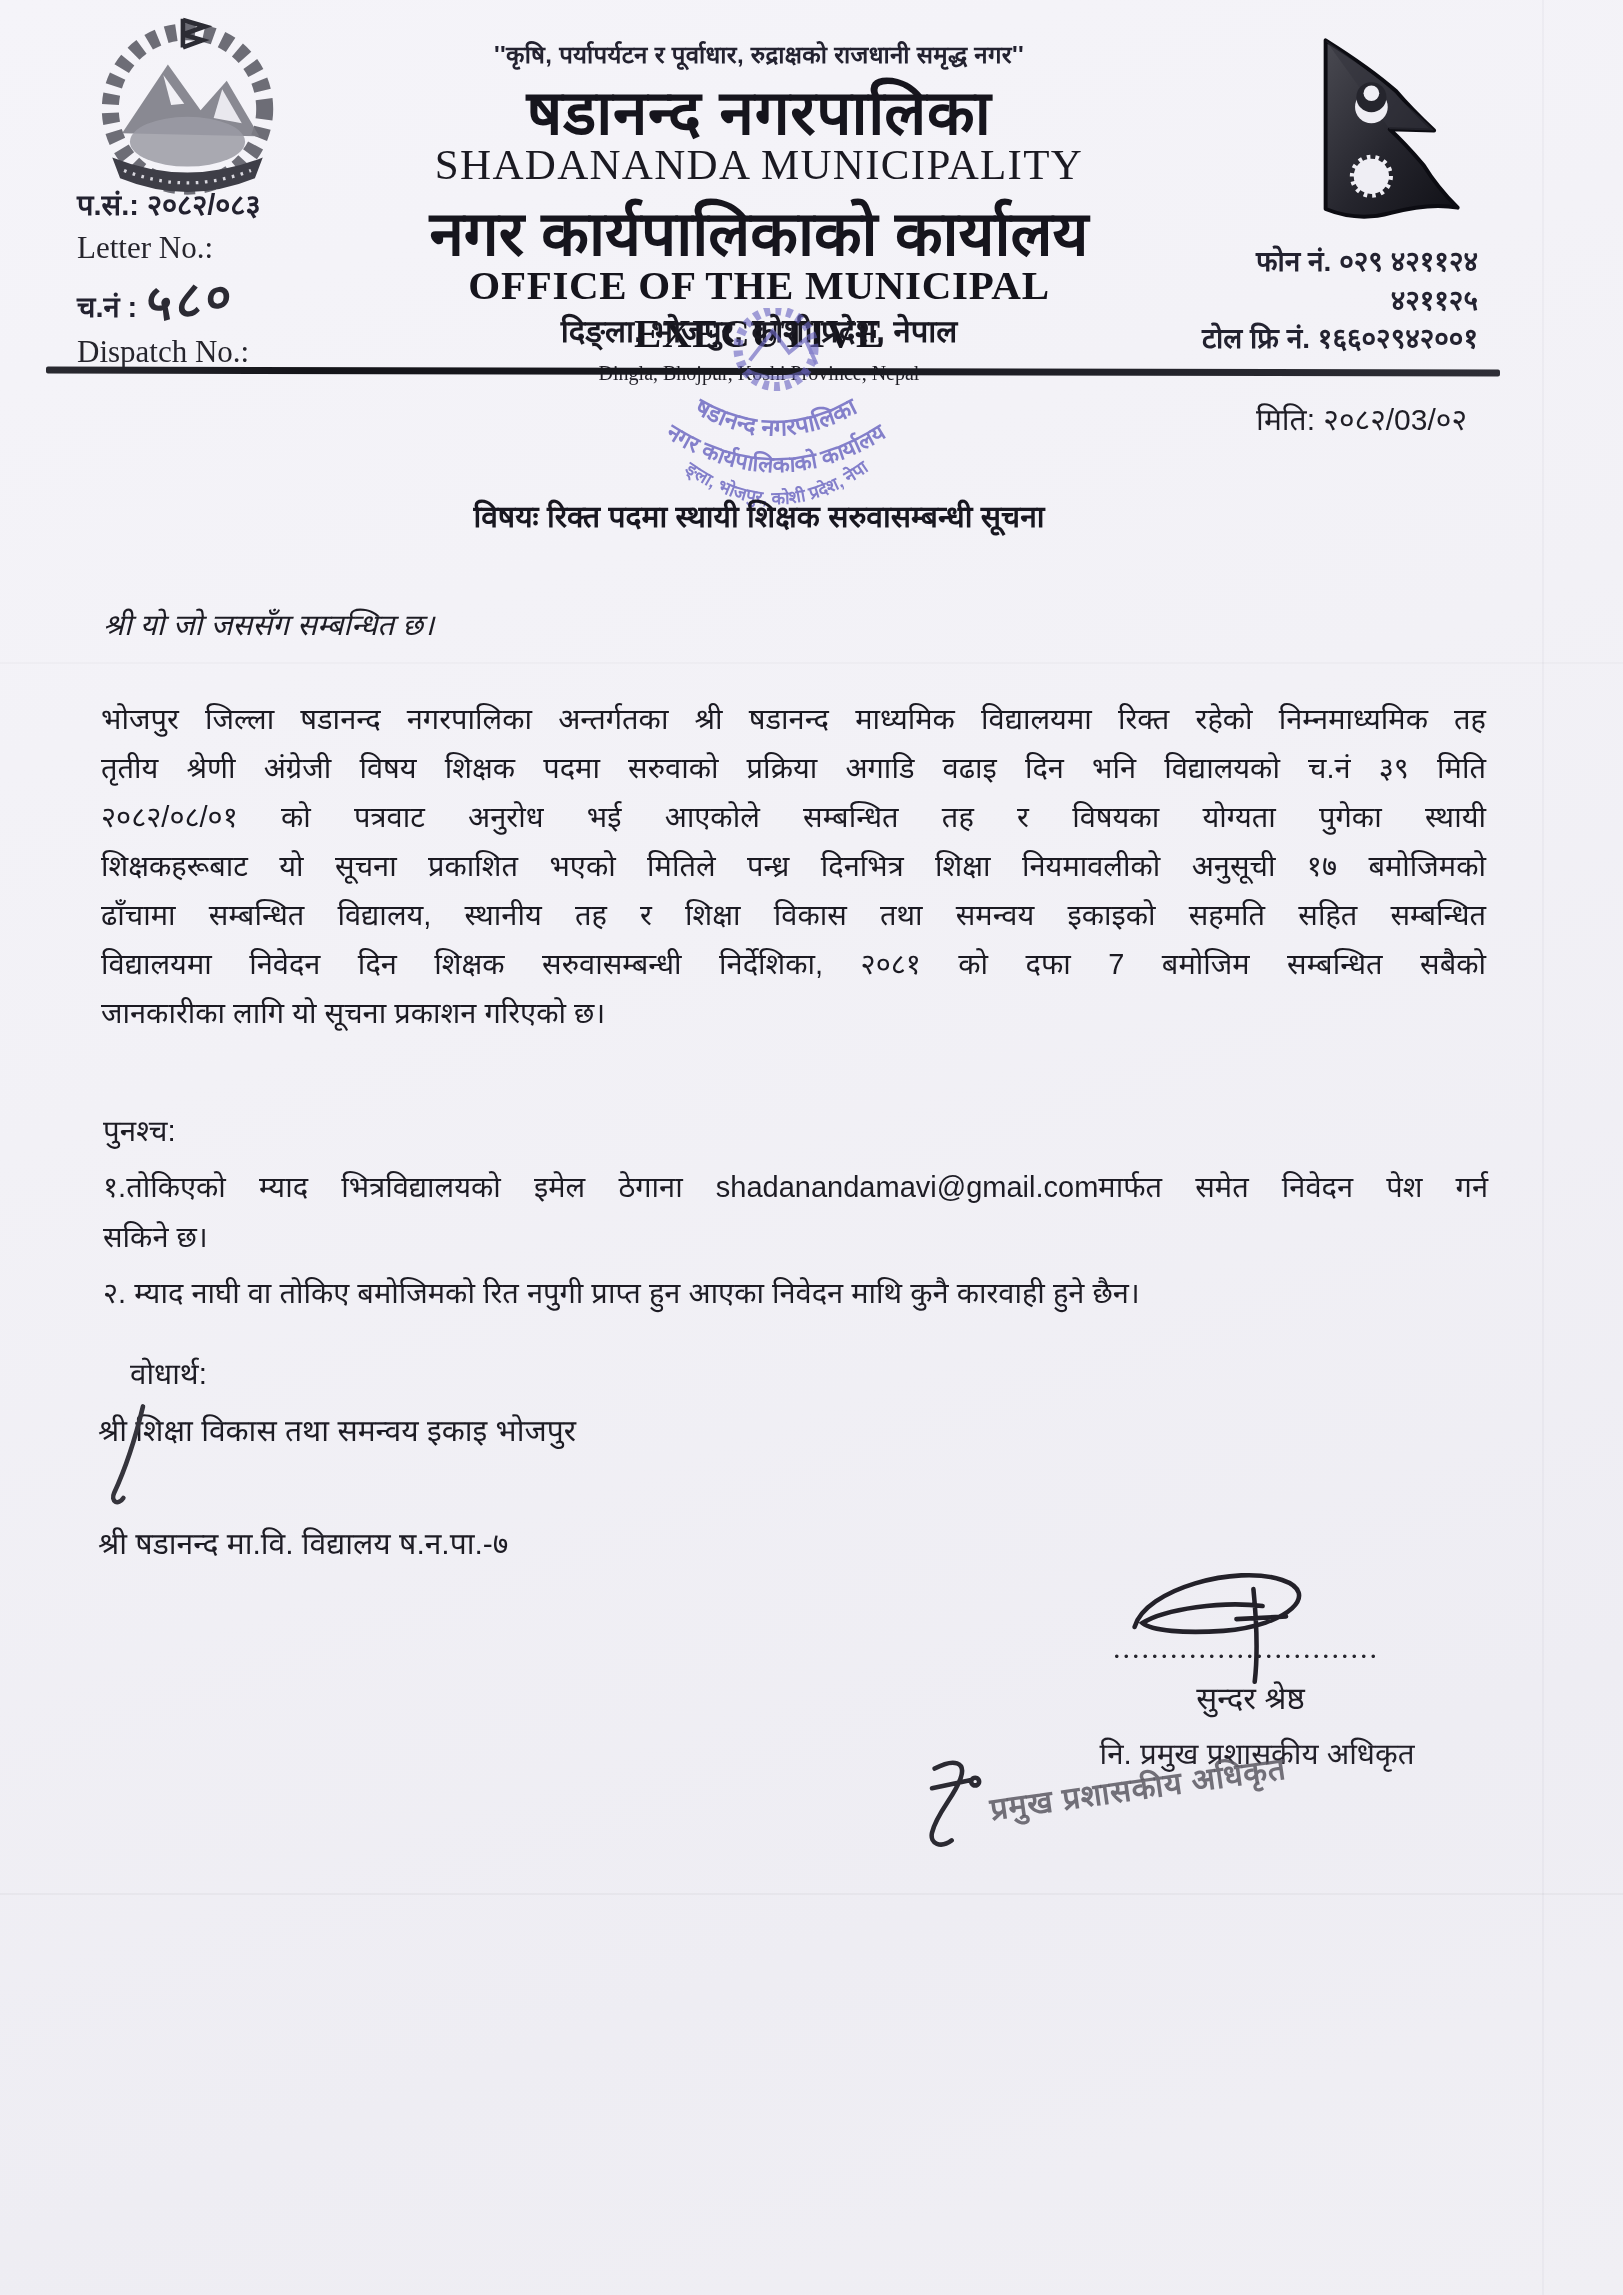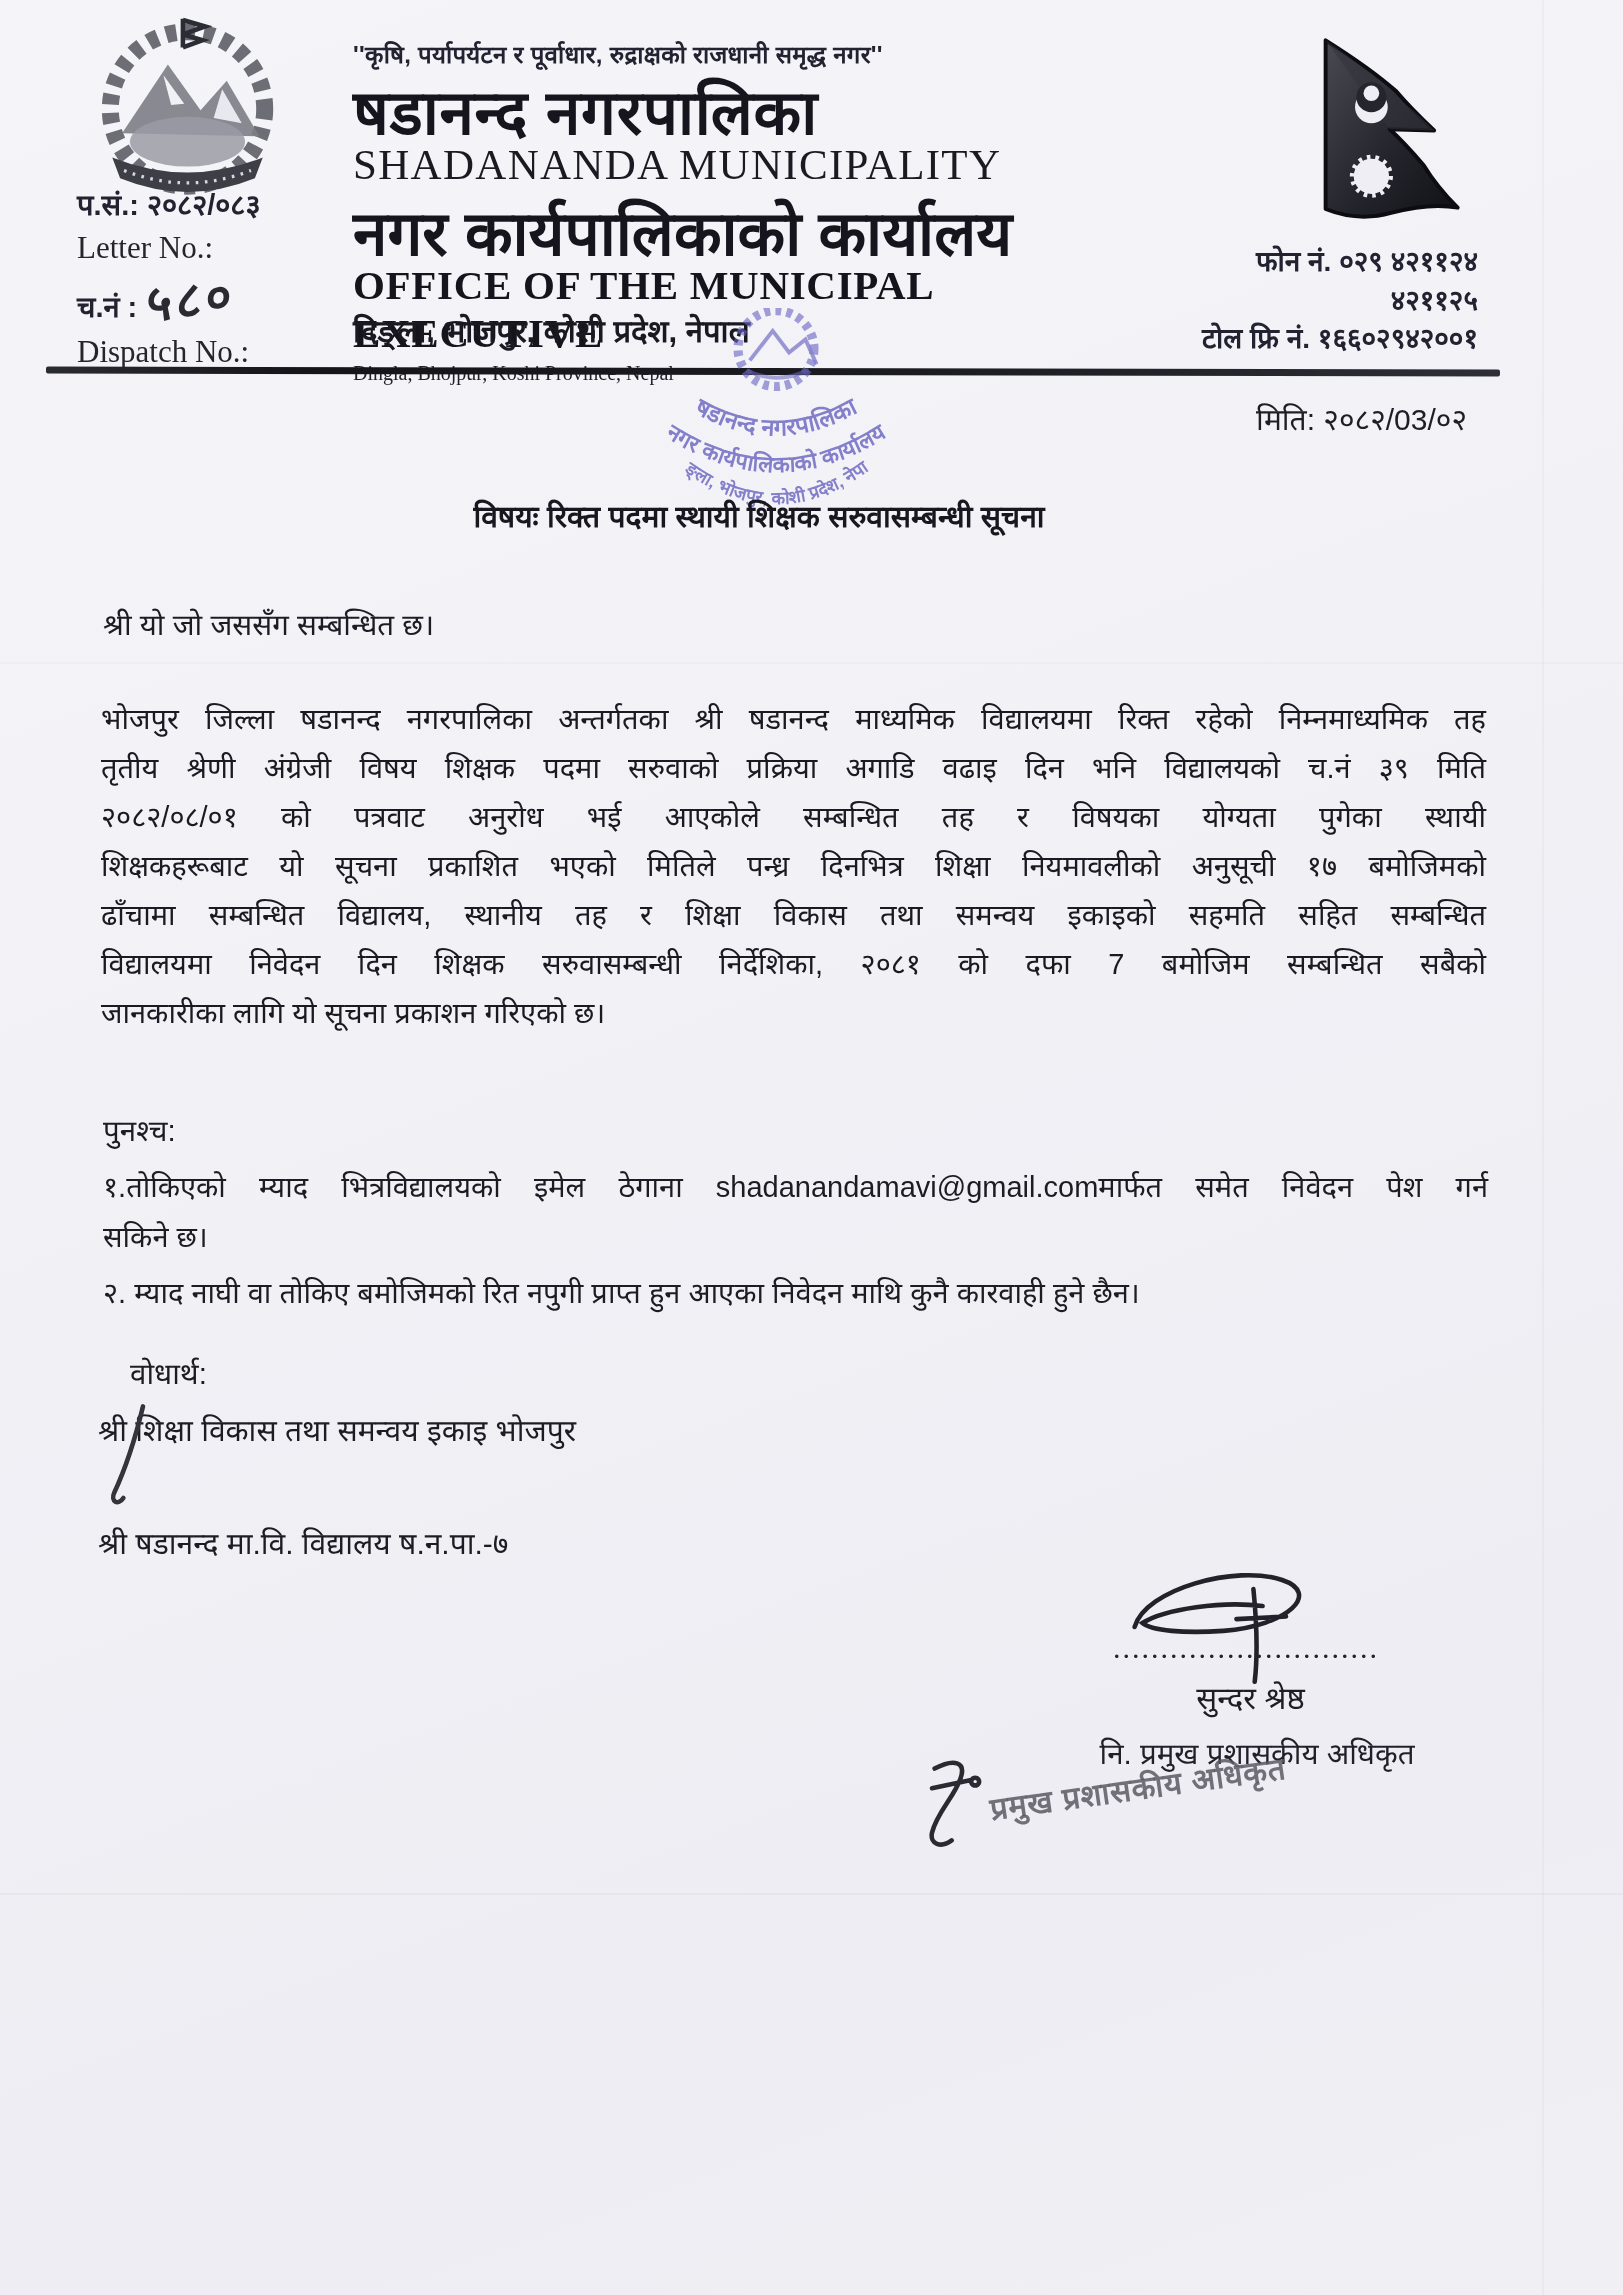--- a/index.html
+++ b/index.html
@@ -11,21 +11,21 @@
     font-family:"Liberation Sans",sans-serif;
     color:#1d1c24;
     overflow:hidden;
   }
   
   .crease-h{position:absolute;left:0;width:100%;height:2px;background:rgba(60,60,80,.045);}
   .crease-v{position:absolute;top:0;width:2px;height:100%;background:rgba(60,60,80,.035);}
   .abs{position:absolute;}
   .np{font-family:"Liberation Sans",sans-serif;}
   .en{font-family:"Liberation Serif",serif;}
-  .center-col{left:353px;width:812px;text-align:left;}
+  .center-col{left:353px;width:812px;text-align:center;}
   .motto{top:37px;font-size:24px;font-weight:600;letter-spacing:0.3px;color:#232230;}
   .muni-np{top:68px;font-size:62px;font-weight:800;letter-spacing:0.7px;color:#16151d;}
   .muni-en{top:140px;font-size:43px;font-weight:500;letter-spacing:1.3px;color:#1b1a22;}
   .office-np{top:189px;font-size:62px;font-weight:800;color:#16151d;}
   .office-en{top:261px;font-size:41px;font-weight:700;letter-spacing:0.7px;color:#15141c;}
   .addr-np{top:309px;font-size:31px;font-weight:700;color:#1a1922;}
   .addr-en{top:362px;font-size:20px;color:#201f27;}
 
   .refs{left:77px;top:191px;font-size:29px;line-height:1.0;}
   .refs .row{margin-bottom:11.8px;}
@@ -39,21 +39,21 @@
   }
   .contact{right:145px;top:243px;text-align:right;font-weight:700;font-size:28px;color:#232230;line-height:1.38;}
   .rule{
     position:absolute;left:46px;top:368px;width:1454px;height:6.5px;
     background:linear-gradient(90deg,#2a2a31 0%,#141419 18%,#1b1b22 60%,#2e2e36 100%);
     border-radius:2px;
     transform:rotate(.12deg);
   }
   .date-line{right:156px;top:398px;font-size:30px;color:#1f1e26;}
   .subject{left:353px;width:812px;top:495px;text-align:center;font-size:30px;font-weight:600;color:#181720;}
-  .salutation{left:103px;top:603px;font-size:29.5px;}
+  .salutation{left:103px;top:603px;font-size:29.5px;font-style:italic;}
   .body-block{left:101px;width:1385px;top:695px;font-size:29px;line-height:49px;color:#1b1a22;}
   .jline{text-align:justify;text-align-last:justify;}
   .lline{text-align:left;}
   .ps-head{left:103px;top:1109px;font-size:29.5px;}
   .ps1a{left:103px;width:1385px;top:1166px;font-size:29px;text-align:justify;text-align-last:justify;}
   .ps1b{left:103px;top:1216px;font-size:29px;}
   .ps2{left:103px;width:1385px;top:1272px;font-size:29px;}
   .cc-head{left:98px;top:1352px;font-size:29.5px;margin-left:32px;}
   .cc1{left:98px;top:1409px;font-size:30px;}
   .cc2{left:98px;top:1466px;font-size:30px;}

